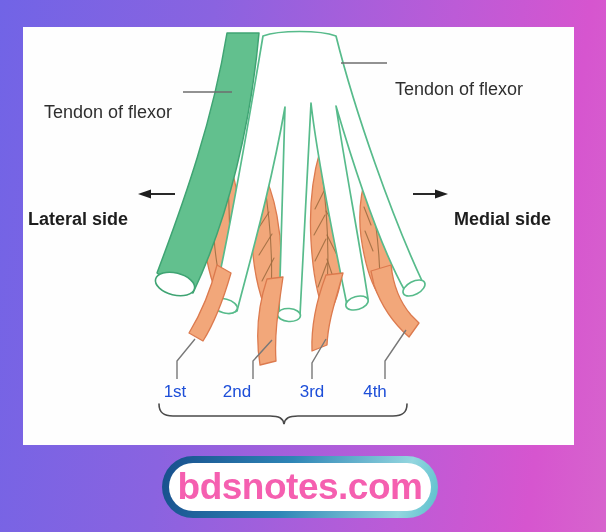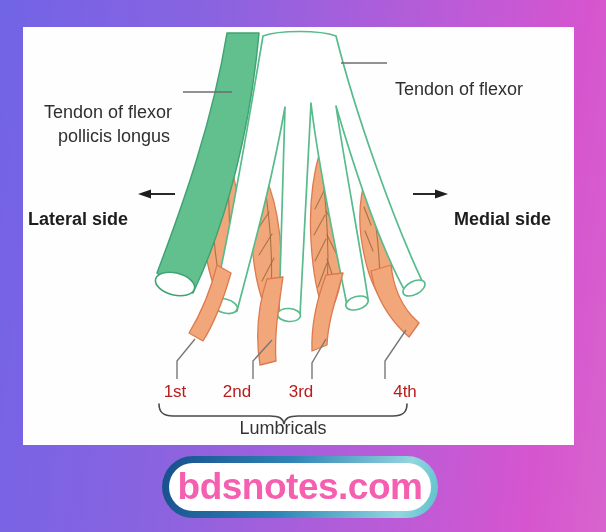--- a/index.html
+++ b/index.html
@@ -23,21 +23,21 @@
   .brace{stroke:#4a4a4a;stroke-width:1.6;fill:none;stroke-linecap:round;}
 
   
   .lbl{position:absolute;color:var(--label-text,#2f2f2f);font-size:18px;line-height:24px;white-space:nowrap;margin-top:22px;}
   .fpl{left:8px;top:51px;width:154px;text-align:center;}
   .fpl .l2{padding-left:12px;}
   .fdp{left:372px;top:28px;text-align:left;}
   .side-label{font-weight:bold;color:#1d1d1d;}
   .lateral{left:5px;top:158px;}
   .medial{left:431px;top:158px;}
-  .num{position:absolute;top:355px;transform:translateX(-50%);font-size:17px;color:#b91c1c;}
+  .num{position:absolute;top:355px;transform:translateX(-50%);font-size:17px;color:#1d4ed8;}
   .lumb{position:absolute;left:260px;top:391px;transform:translateX(-50%);font-size:18px;color:#333;}
 
   
   .pill{position:absolute;left:162px;top:456px;width:276px;height:62px;border-radius:34px;
     background:linear-gradient(105deg,var(--btn-border-start,#174e8c) 0%,#2e85b6 45%,#93d6df 86%,var(--btn-border-end,#59bfcc) 100%);
     padding:7px;box-sizing:border-box;cursor:pointer;}
   .pill-inner{width:100%;height:100%;background:#ffffff;border-radius:26px;display:flex;align-items:center;justify-content:center;}
   .pill-inner span{color:var(--btn-text,#f55fb0);font-size:37px;font-weight:bold;letter-spacing:-0.5px;
     font-family:"Liberation Sans",sans-serif;}
 </style>
@@ -132,33 +132,31 @@
       <path class="bent" d="M 154,352 L 154,334 L 172,312"></path>
       <path class="bent" d="M 230,352 L 230,334 L 249,313"></path>
       <path class="bent" d="M 289,352 L 289,336 L 303,312"></path>
       <path class="bent" d="M 362,352 L 362,334 L 383,303"></path>
 
       <path class="brace" d="M 136,377 C 136,386 141,389 150,389 L 247,389 C 256,389 260,391 261,397 C 262,391 266,389 275,389 L 370,389 C 379,389 384,386 384,377"></path>
     </svg>
 
     <div class="lbl fpl">
       <div class="l1">Tendon of flexor</div>
-      <div class="l2">pollicis longus</div>
     </div>
     <div class="lbl fdp">
       <div class="l1">Tendon of flexor</div>
     </div>
     <div class="lbl side-label medial">Medial side</div>
     <div class="lbl side-label lateral">Lateral side</div>
 
     <div class="num" style="left:152px">1st</div>
     <div class="num" style="left:214px">2nd</div>
-    <div class="num" style="left:278px">3rd</div>
-    <div class="num" style="left:382px">4th</div>
-    <div class="lumb">Lumbricals</div>
+    <div class="num" style="left:289px">3rd</div>
+    <div class="num" style="left:352px">4th</div>
   </div>
 
   <div class="pill">
     <div class="pill-inner">
       <span>bdsnotes.com</span>
     </div>
   </div>
 </div>
 
 </body></html>

